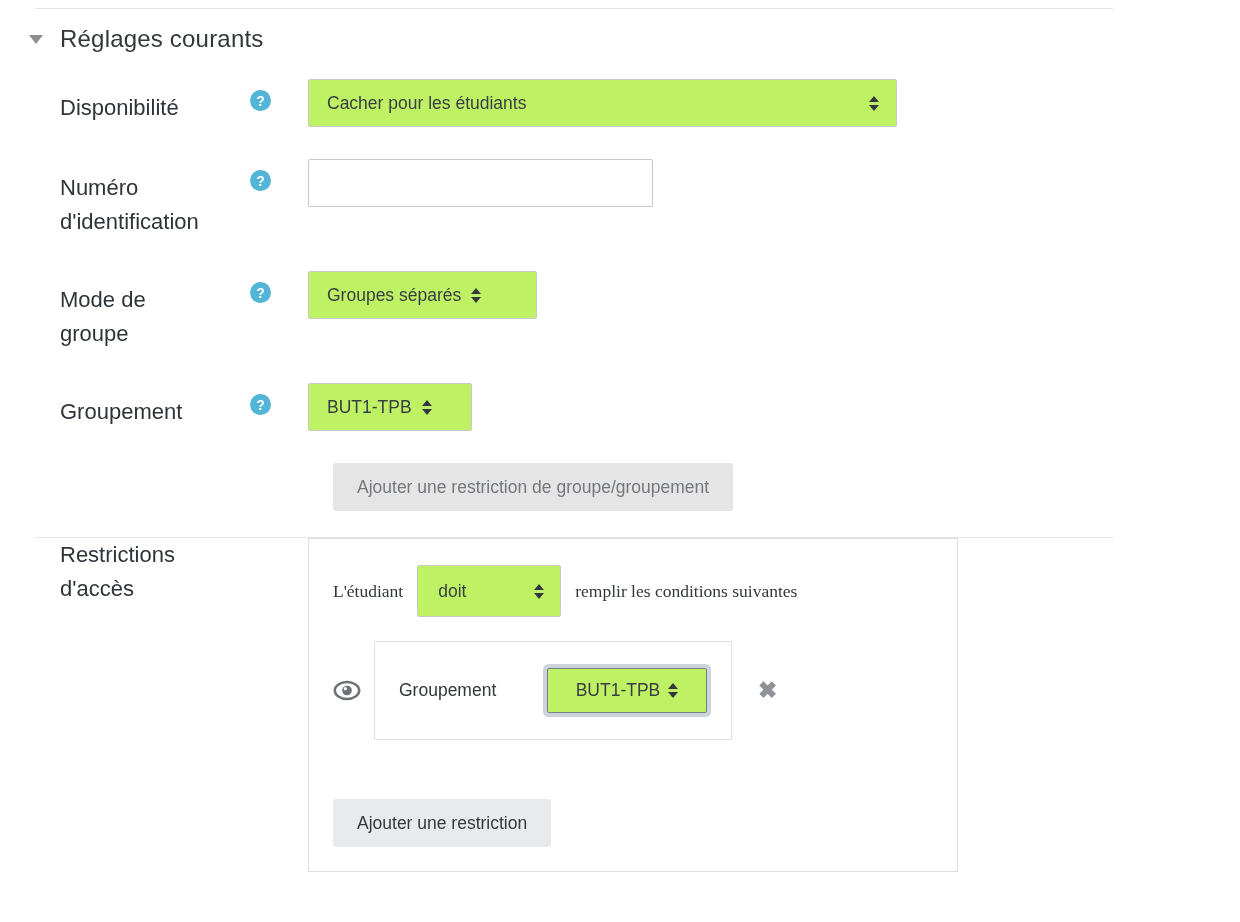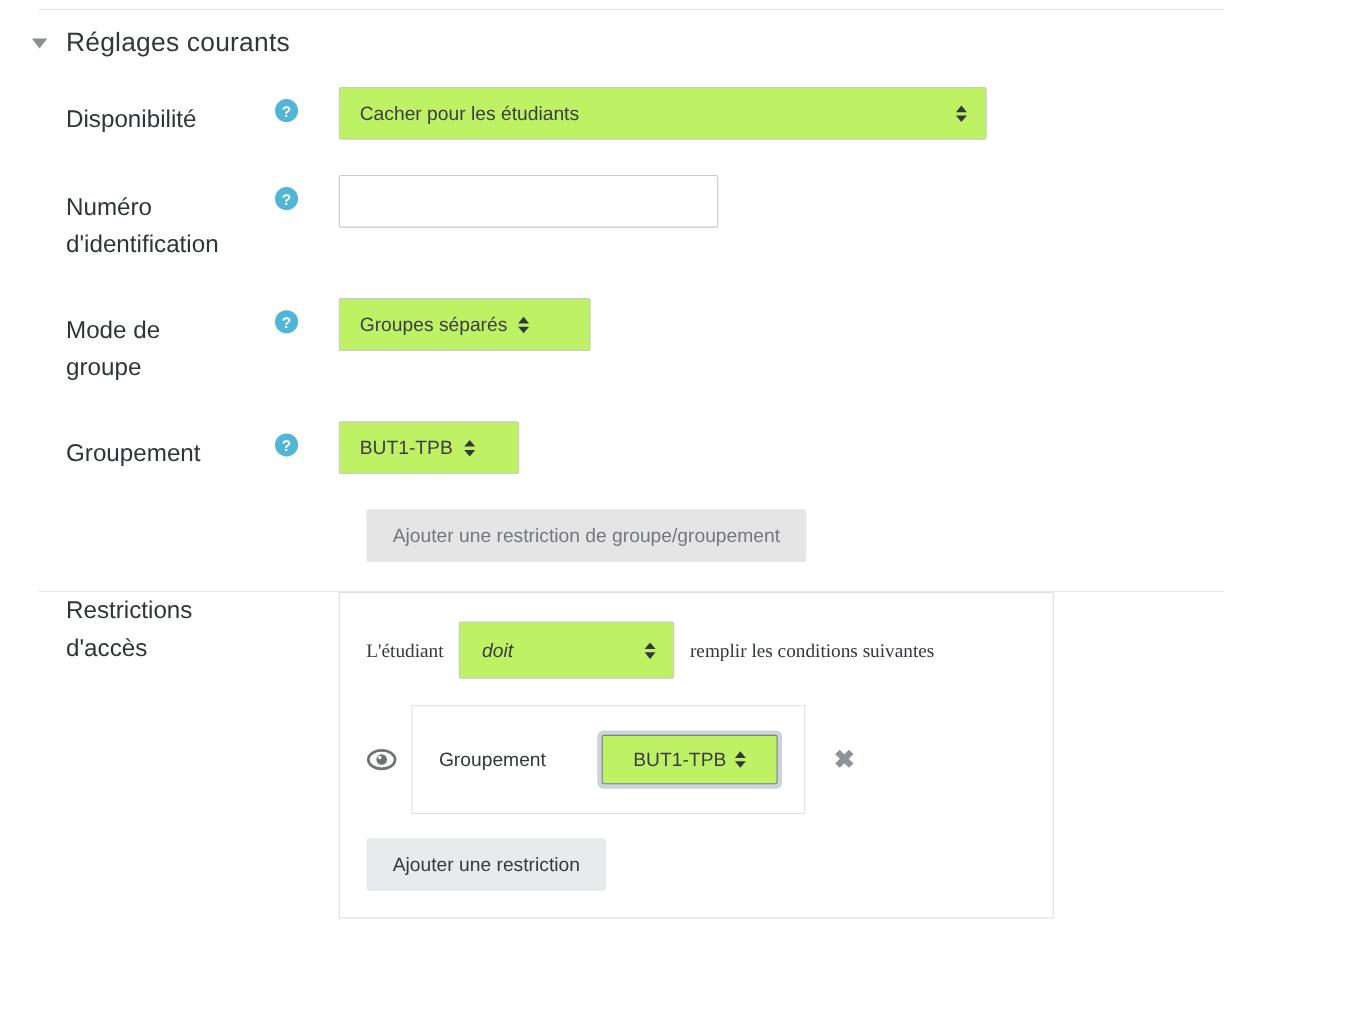--- a/index.html
+++ b/index.html
@@ -74,32 +74,32 @@
     padding: 0 14px; outline: none; background: #fff;
   }
 
   
   .btn {
     display: inline-block; border: none; border-radius: 3px;
     height: 48px; padding: 0 24px; font-family: "Liberation Sans", sans-serif;
     font-size: 17.5px; cursor: pointer;
   }
   .btn-muted { background: #e5e5e5; color: #74777c; }
-  .btn-std   { background: #e8eaec; color: #35393e; }
+  .btn-std   { background: #e8eaec; color: #35393e; margin-top: 37px; }
   .offset-field { padding-left: 298px; margin-bottom: 26px; }
 
   
   .frow-access .flabel { padding-top: 0; }
   .outer-box {
     width: 650px; border: 1px solid #dedede; background: #fff;
     padding: 26px 24px 24px 24px;
   }
   .cond-line { display: flex; align-items: center; font-size: 17.5px; color: #33373c; }
   .cond-text { white-space: nowrap; font-family: Liberation Serif, serif; }
-  .op-select { width: 196px; height: 52px; margin: 0 14px; justify-content: space-between; padding: 0 16px 0 20px; font-style: italic; }
+  .op-select { width: 144px; height: 52px; margin: 0 14px; justify-content: space-between; padding: 0 16px 0 20px; }
   .restriction-row { display: flex; align-items: center; margin-top: 24px; }
   .eye-icon { flex: 0 0 auto; margin-right: 13px; display: inline-flex; cursor: pointer; }
   .inner-card {
     width: 358px; border: 1px solid #e0e0e0; background: #fff;
     padding: 26px 24px; display: flex; align-items: center;
   }
   .inner-card .rlabel { font-size: 17.5px; color: #33373c; }
   .sel-focused {
     width: 160px; height: 45px; margin-left: auto;
     justify-content: center; padding: 0 10px;

